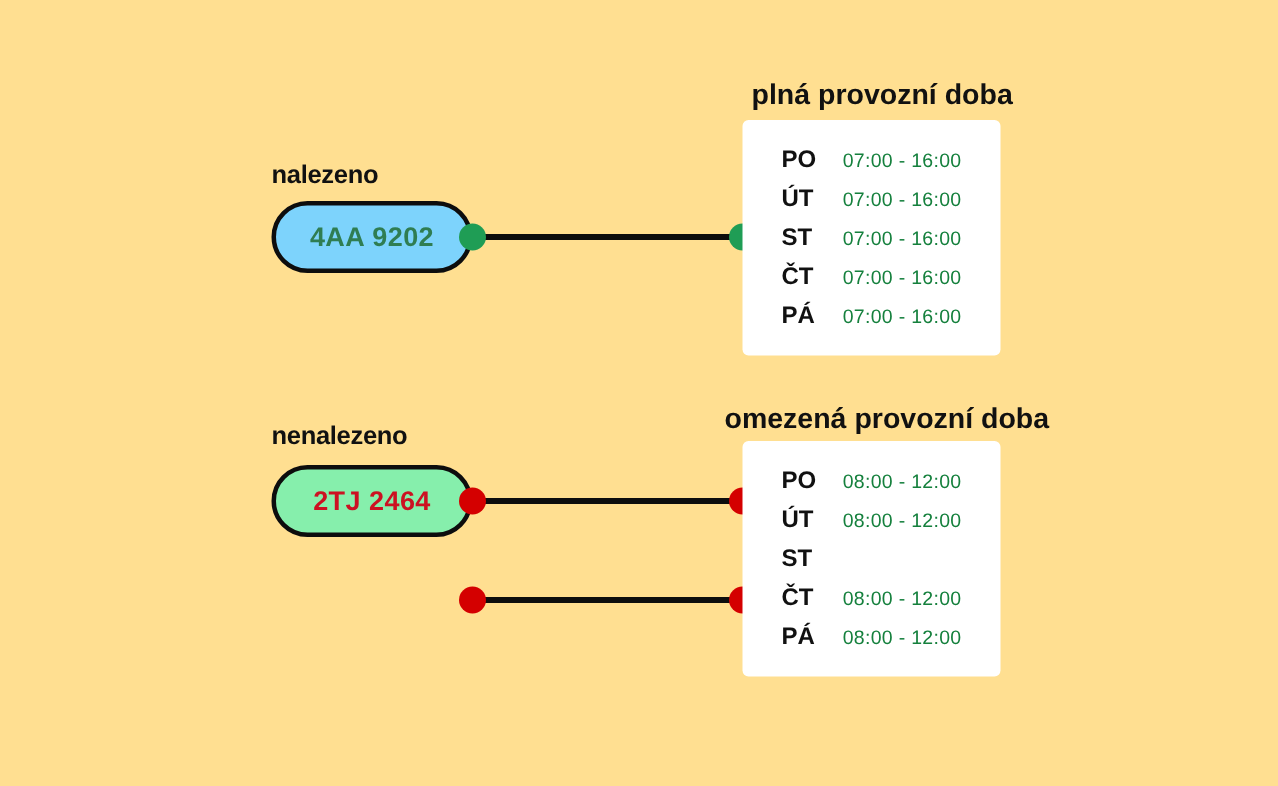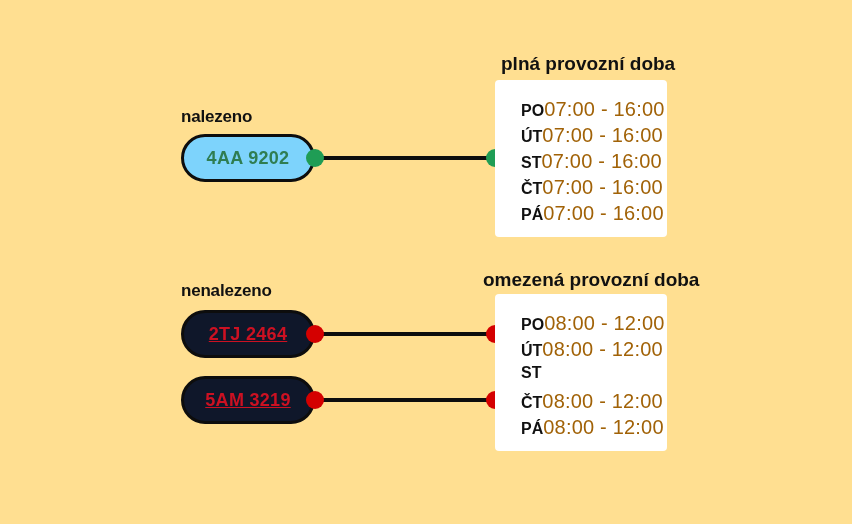--- a/index.html
+++ b/index.html
@@ -43,23 +43,22 @@
     justify-content: center;
     font-size: 18px;
     font-weight: bold;
     letter-spacing: 0.3px;
   }
   .plate.found {
     background: #7dd3fc;
     color: #2f7d52;
   }
   .plate.notfound {
-    background: #0f172a;
+    background: #86efac;
     color: #cc1122;
-    text-decoration: underline;
   }
 
   
   .edge {
     position: absolute;
     height: 4px;
     background: #0d0d0d;
   }
   .dot {
     position: absolute;
@@ -90,22 +89,22 @@
     align-items: baseline;
     height: 26px;
   }
   .row .day {
     width: 42px;
     font-size: 16px;
     font-weight: bold;
     color: #111111;
   }
   .row .hours {
-    font-size: 20px;
-    color: #a16207;
+    font-size: 13px;
+    color: #15803d;
     letter-spacing: 0.2px;
     white-space: nowrap;
   }
 </style>
 </head>
 <body>
 
 <div id="stage">
 
   <div class="group-label" style="left:181px; top:107px; width:134px;">nalezeno</div>
@@ -117,23 +116,20 @@
   <div class="edge" style="left:313px; top:398px; width:190px;"></div>
 
   <div class="plate found" style="left:181px; top:134px;">
     <span>4AA 9202</span>
   </div>
 
   <div class="plate notfound" style="left:181px; top:310px;">
     <span>2TJ 2464</span>
   </div>
 
-  <div class="plate notfound" style="left:181px; top:376px;">
-    <span>5AM 3219</span>
-  </div>
 
   <div class="dot green" style="left:306px; top:149px;"></div>
   <div class="dot green" style="left:486px; top:149px;"></div>
 
   <div class="dot red" style="left:306px; top:325px;"></div>
   <div class="dot red" style="left:486px; top:325px;"></div>
 
   <div class="dot red" style="left:306px; top:391px;"></div>
   <div class="dot red" style="left:486px; top:391px;"></div>
 

